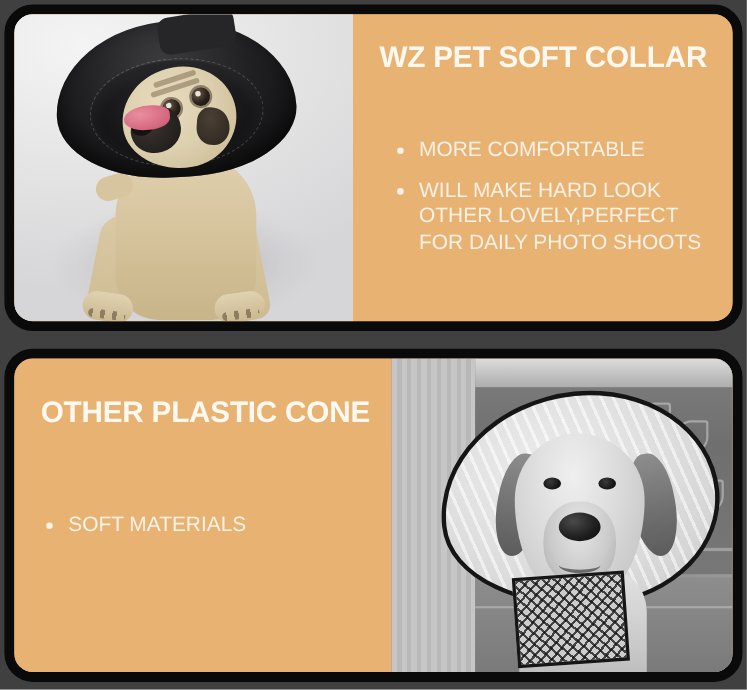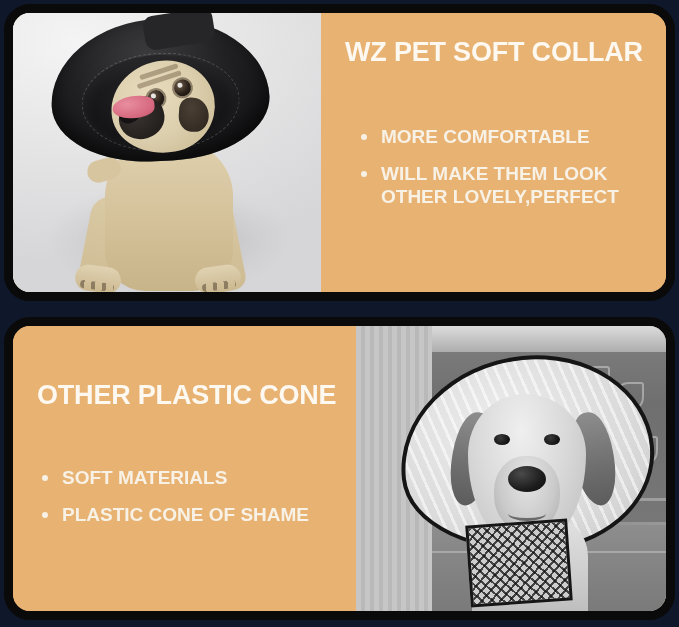--- a/index.html
+++ b/index.html
@@ -12,21 +12,21 @@
     height: 627px;
     font-family: "Liberation Sans", sans-serif;
     overflow: hidden;
     position: relative;
   }
 
   .comparison-root {
     width: 679px;
     height: 627px;
     position: relative;
-    background: #0f172a;
+    background: #404040;
   }
 
   
   .panel {
     position: absolute;
     left: 4px;
     width: 671px;
     box-sizing: border-box;
     border: 9px solid #0a0a0a;
     border-radius: 26px;
@@ -369,38 +369,37 @@
   .headline {
     position: absolute;
     color: #fdf8f0;
     font-weight: 700;
     font-size: 27px;
     letter-spacing: -0.2px;
     white-space: nowrap;
     line-height: 1;
   }
   .headline-top { left: 24px; top: 26px; }
-  .headline-bottom { left: 24px; top: 36px; margin-top: 20px; }
+  .headline-bottom { left: 24px; top: 36px; }
 
   ul.bullets {
     position: absolute;
     margin: 0;
     padding: 0;
     list-style: none;
     color: #f7f1e6;
     font-size: 19px;
     line-height: 1.22;
   }
   ul.bullets-top { left: 38px; top: 112px; width: 300px; }
   ul.bullets-bottom { left: 40px; top: 466px; width: 300px; }
   ul.bullets li {
     position: relative;
     padding-left: 22px;
     margin-bottom: 14px;
-    font-weight: bold;
   }
   ul.bullets li::before {
     content: "";
     position: absolute;
     left: 2px; top: 9px;
     width: 6px; height: 6px;
     border-radius: 50%;
     background: #f7f1e6;
   }
   .bullet-line { display: block; }
@@ -443,22 +442,23 @@
     </div>
 
     <div class="textside">
       <div class="headline headline-top">WZ PET SOFT COLLAR</div>
 
       <ul class="bullets bullets-top">
         <li>
           <span class="bullet-line">MORE COMFORTABLE</span>
         </li>
         <li>
-          <span class="bullet-line">WILL MAKE THEM LOOK</span>
+          <span class="bullet-line">WILL MAKE HARD LOOK</span>
           <span class="bullet-line">OTHER LOVELY,PERFECT</span>
+          <span class="bullet-line">FOR DAILY PHOTO SHOOTS</span>
         </li>
       </ul>
     </div>
   </section>
 
   <section class="panel panel-bottom">
 
     <div class="textside">
       <div class="headline headline-bottom">OTHER PLASTIC CONE</div>
     </div>
@@ -492,18 +492,15 @@
         </div>
       </div>
       <div class="lab-mesh"></div>
     </div>
   </section>
 
   <ul class="bullets bullets-bottom">
     <li>
       <span class="bullet-line">SOFT MATERIALS</span>
     </li>
-    <li>
-      <span class="bullet-line">PLASTIC CONE OF SHAME</span>
-    </li>
   </ul>
 
 </div>
 
 </body></html>

